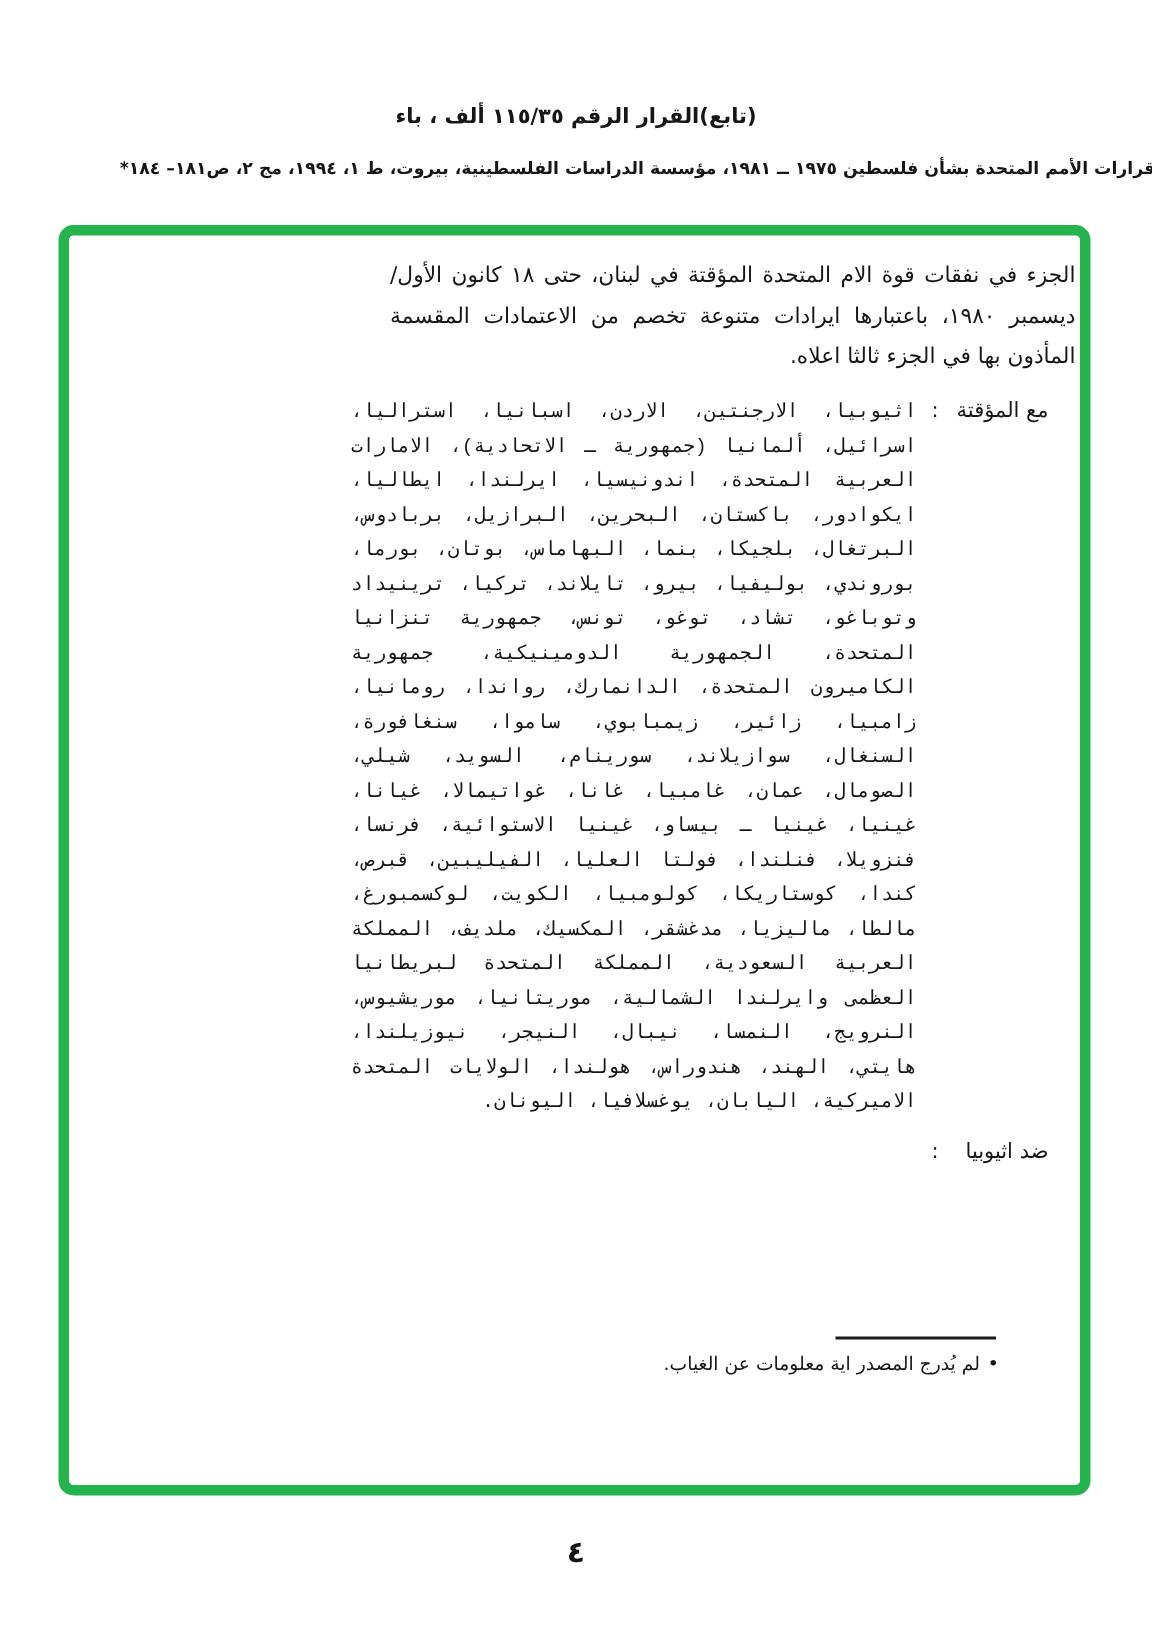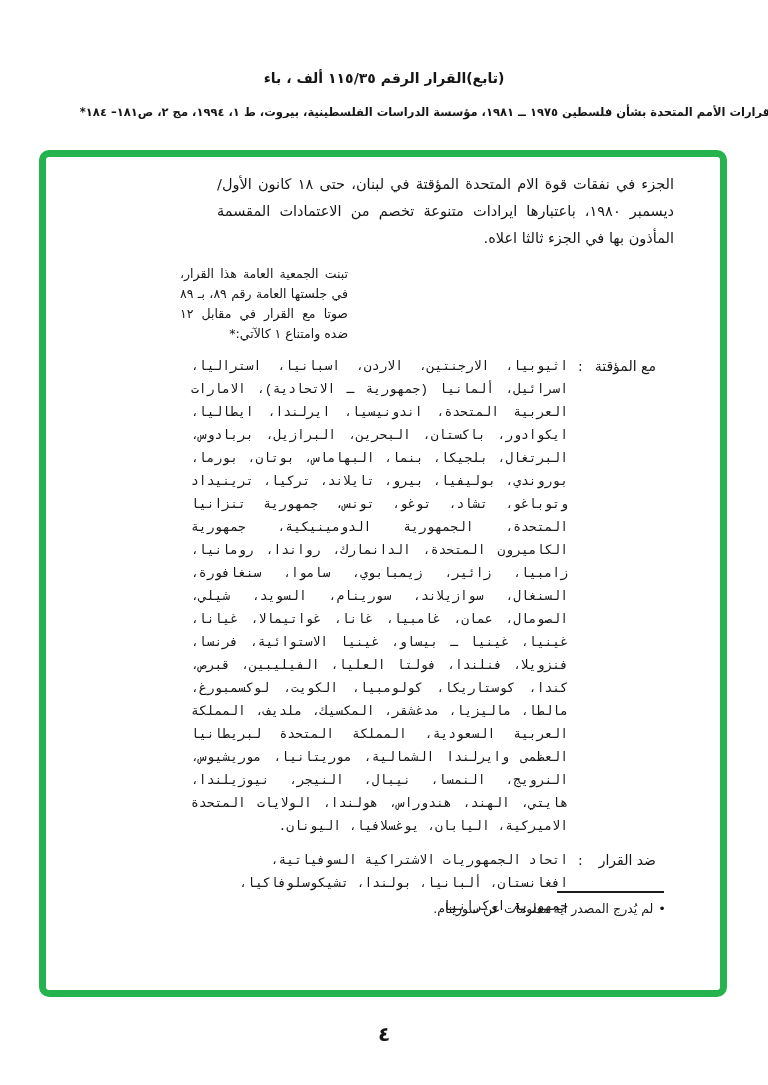--- a/index.html
+++ b/index.html
@@ -19,20 +19,21 @@
     font-size:11.5px;font-weight:bold;white-space:nowrap;padding-left:44px;
   }
   .frame{
     position:absolute;left:39px;top:150px;width:688px;height:847px;
     box-sizing:border-box;border:7px solid #24b34c;border-radius:10px;
     background:transparent;
   }
   .content{
     position:absolute;left:46px;top:157px;width:674px;height:833px;
     direction:rtl;
+    padding-left:43px;
   }
   .para1{
     margin:14px 46px 0 0;width:457px;
     font-size:14.5px;line-height:27px;text-align:justify;
   }
   .para2{
     width:168px;margin:12px 372px 0 0;
     font-size:12.5px;line-height:20px;text-align:justify;
   }
   .vote-row{
@@ -67,39 +68,37 @@
 <div class="hdr-title">(تابع)القرار الرقم ١١٥/٣٥ ألف ، باء</div>
 
 <div class="hdr-src">*قرارات الأمم المتحدة بشأن فلسطين ١٩٧٥ ــ ١٩٨١، مؤسسة الدراسات الفلسطينية، بيروت، ط ١، ١٩٩٤، مج ٢، ص١٨١– ١٨٤*</div>
 
 <div class="frame" style="border-color: rgb(36, 179, 76);"></div>
 
 <div class="content">
 
   <div class="para1">الجزء في نفقات قوة الام المتحدة المؤقتة في لبنان، حتى ١٨ كانون الأول/ديسمبر ١٩٨٠، باعتبارها ايرادات متنوعة تخصم من الاعتمادات المقسمة المأذون بها في الجزء ثالثا اعلاه.</div>
 
-  <div class="para2">تبنت الجمعية العامة هذا القرار، في جلستها العامة رقم ٨٩، بـ ٨٩ صوتا مع القرار في مقابل ١٢ ضده وامتناع ١ كالآتي:*</div>
 
   <div class="vote-row">
     <div class="vote-label">
       <span>مع المؤقتة</span>
       <span>:</span>
     </div>
     <div class="vote-list">اثيوبيا، الارجنتين، الاردن، اسبانيا، استراليا، اسرائيل، ألمانيا (جمهورية ـ الاتحادية)، الامارات العربية المتحدة، اندونيسيا، ايرلندا، ايطاليا، ايكوادور، باكستان، البحرين، البرازيل، بربادوس، البرتغال، بلجيكا، بنما، البهاماس، بوتان، بورما، بوروندي، بوليفيا، بيرو، تايلاند، تركيا، ترينيداد وتوباغو، تشاد، توغو، تونس، جمهورية تنزانيا المتحدة، الجمهورية الدومينيكية، جمهورية الكاميرون المتحدة، الدانمارك، رواندا، رومانيا، زامبيا، زائير، زيمبابوي، ساموا، سنغافورة، السنغال، سوازيلاند، سورينام، السويد، شيلي، الصومال، عمان، غامبيا، غانا، غواتيمالا، غيانا، غينيا، غينيا ـ بيساو، غينيا الاستوائية، فرنسا، فنزويلا، فنلندا، فولتا العليا، الفيليبين، قبرص، كندا، كوستاريكا، كولومبيا، الكويت، لوكسمبورغ، مالطا، ماليزيا، مدغشقر، المكسيك، ملديف، المملكة العربية السعودية، المملكة المتحدة لبريطانيا العظمى وايرلندا الشمالية، موريتانيا، موريشيوس، النرويج، النمسا، نيبال، النيجر، نيوزيلندا، هايتي، الهند، هندوراس، هولندا، الولايات المتحدة الاميركية، اليابان، يوغسلافيا، اليونان.</div>
   </div>
 
   <div class="vote-row">
     <div class="vote-label">
-      <span>ضد القرار</span>
+      <span>ضد اثيوبيا</span>
       <span>:</span>
     </div>
-    <div class="vote-list against">اتحاد الجمهوريات الاشتراكية السوفياتية، افغانستان، ألبانيا، بولندا، تشيكوسلوفاكيا، جمهورية اوكرانيا</div>
   </div>
 
 </div>
 
 <div class="fn-rule"></div>
 
 <div class="footnote">
-  <span class="marker">•</span><span>لم يُدرج المصدر اية معلومات عن سورينام.</span>
+  <span class="marker">•</span><span>لم يُدرج المصدر اية معلومات عن الغياب.</span>
 </div>
 
 <div class="pagenum">٤</div>
 
 </body></html>

